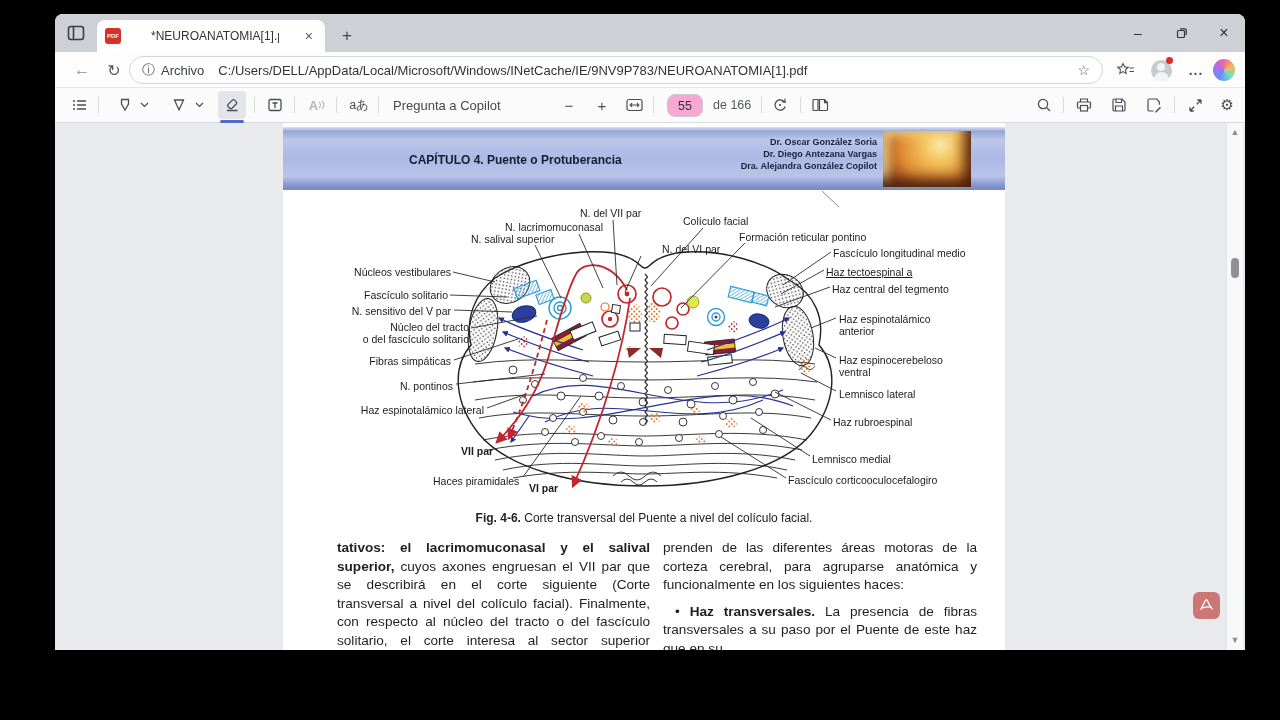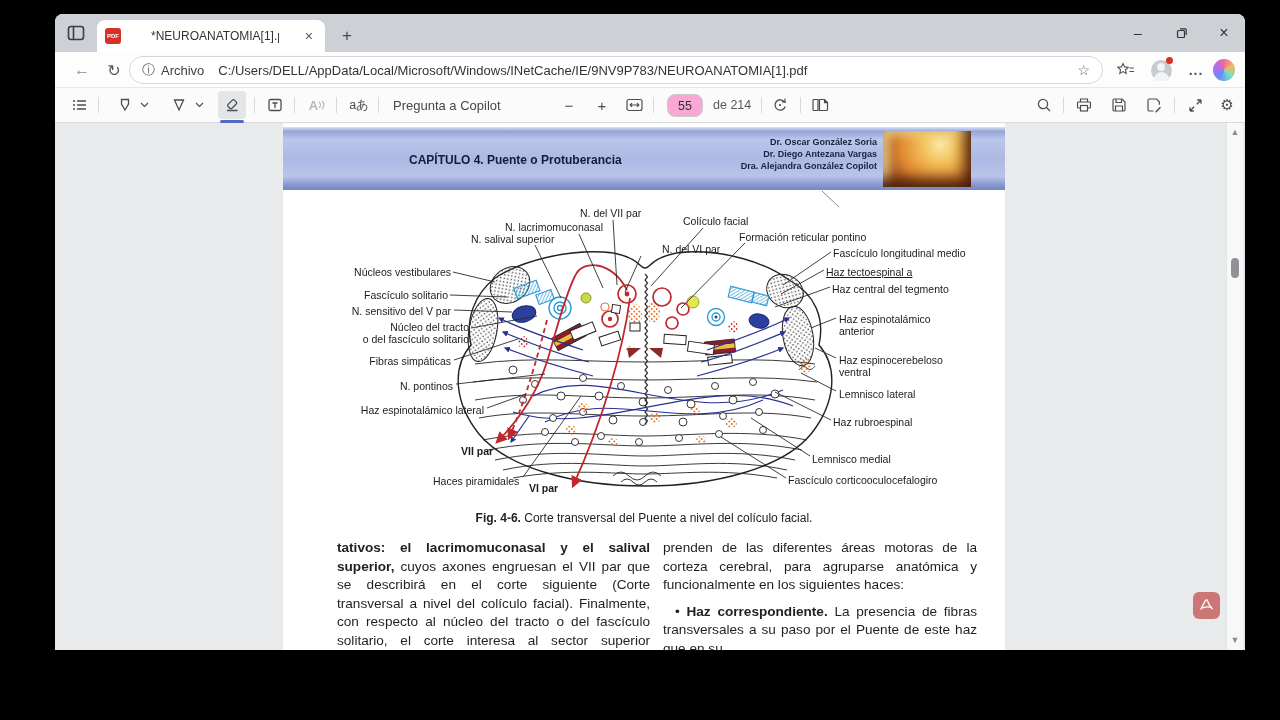--- a/index.html
+++ b/index.html
@@ -173,21 +173,21 @@
     <div class="tbtn" style="left:500px;font-size:15px;">−</div>
     <div class="tbtn" style="left:533px;font-size:15px;">+</div>
     <div class="tbtn" style="left:565px;">
       <svg width="17" height="14" viewBox="0 0 17 14">
             <rect x="1" y="1.5" width="15" height="11" rx="2" fill="none" stroke="#4a4d52" stroke-width="1.2"></rect>
             <path d="M4.5,7 h8 M6,5.2 L4.2,7 l1.8,1.8 M11,5.2 L12.8,7 l-1.8,1.8" fill="none" stroke="#4a4d52" stroke-width="1.2"></path>
           </svg>
     </div>
     <div class="tsep" style="left:598px;"></div>
     <div class="pagebox">55</div>
-    <div class="tbtxt" style="left:658px;font-size:12.5px;color:#55585d;">de 214</div>
+    <div class="tbtxt" style="left:658px;font-size:12.5px;color:#55585d;">de 166</div>
     <div class="tsep" style="left:706px;"></div>
     <div class="tbtn" style="left:711px;">
       <svg width="16" height="16" viewBox="0 0 16 16">
             <path d="M12.5,5 A5.2,5.2 0 1 0 13.2,9.5" fill="none" stroke="#4a4d52" stroke-width="1.3"></path>
             <path d="M12.8,1.8 l.4,3.4 -3.3,-.6" fill="none" stroke="#4a4d52" stroke-width="1.2"></path>
             <circle cx="8" cy="8" r="1.1" fill="#4a4d52"></circle>
           </svg>
     </div>
     <div class="tsep" style="left:745px;"></div>
     <div class="tbtn" style="left:751px;">
@@ -474,21 +474,21 @@
 
       <div class="caption">
         <b>Fig. 4-6.</b><span> Corte transversal del Puente a nivel del colículo facial.</span>
       </div>
 
       <div class="cols colL">
         <p><b>tativos: el lacrimomuconasal y el salival superior,</b><span> cuyos axones engruesan el VII par que se describirá en el corte siguiente (Corte transversal a nivel del colículo facial). Finalmente, con respecto al núcleo del tracto o del fascículo solitario, el corte interesa al sector superior correspondiente al facial. Es importante señalar</span></p>
       </div>
       <div class="cols colR">
         <p>prenden de las diferentes áreas motoras de la corteza cerebral, para agruparse anatómica y funcionalmente en los siguientes haces:</p>
-        <p style="text-indent:12px;"><span>•</span><b> Haz correspondiente.</b><span> La presencia de fibras transversales a su paso por el Puente de este haz que en su</span></p>
+        <p style="text-indent:12px;"><span>•</span><b> Haz transversales.</b><span> La presencia de fibras transversales a su paso por el Puente de este haz que en su</span></p>
 
       </div>
     </div>
 
     <div class="sbar">
       <div class="sarrow" style="top:4px;">▲</div>
       <div class="sthumb"></div>
       <div class="sarrow" style="top:512px;">▼</div>
     </div>
 

